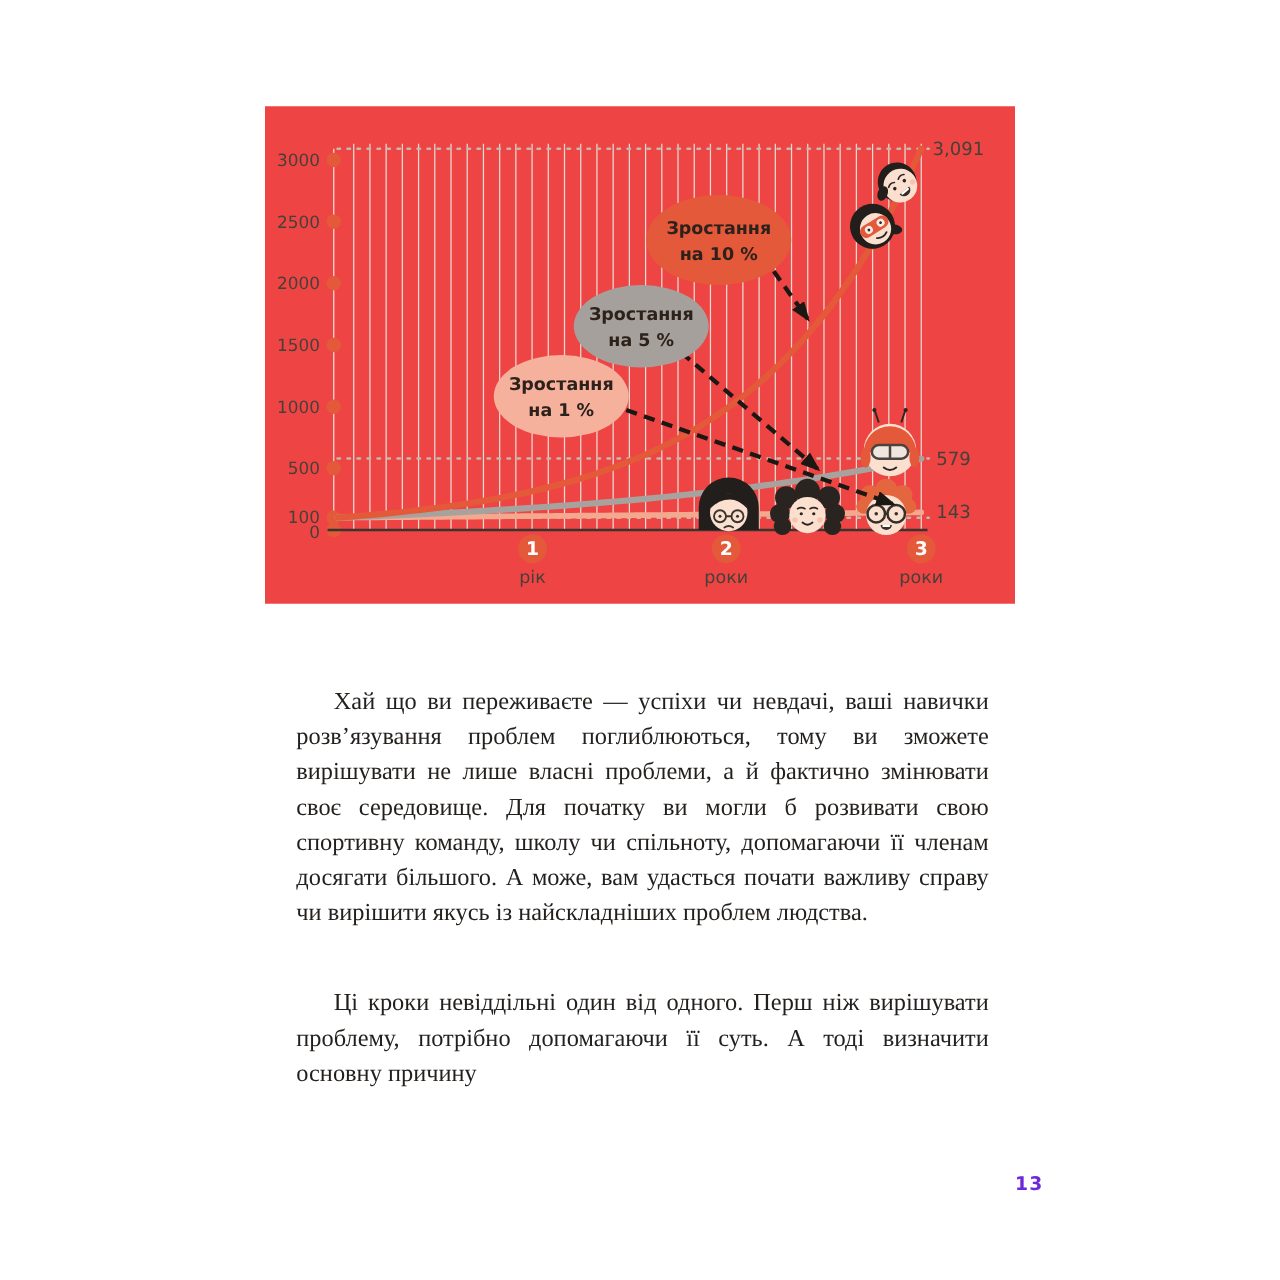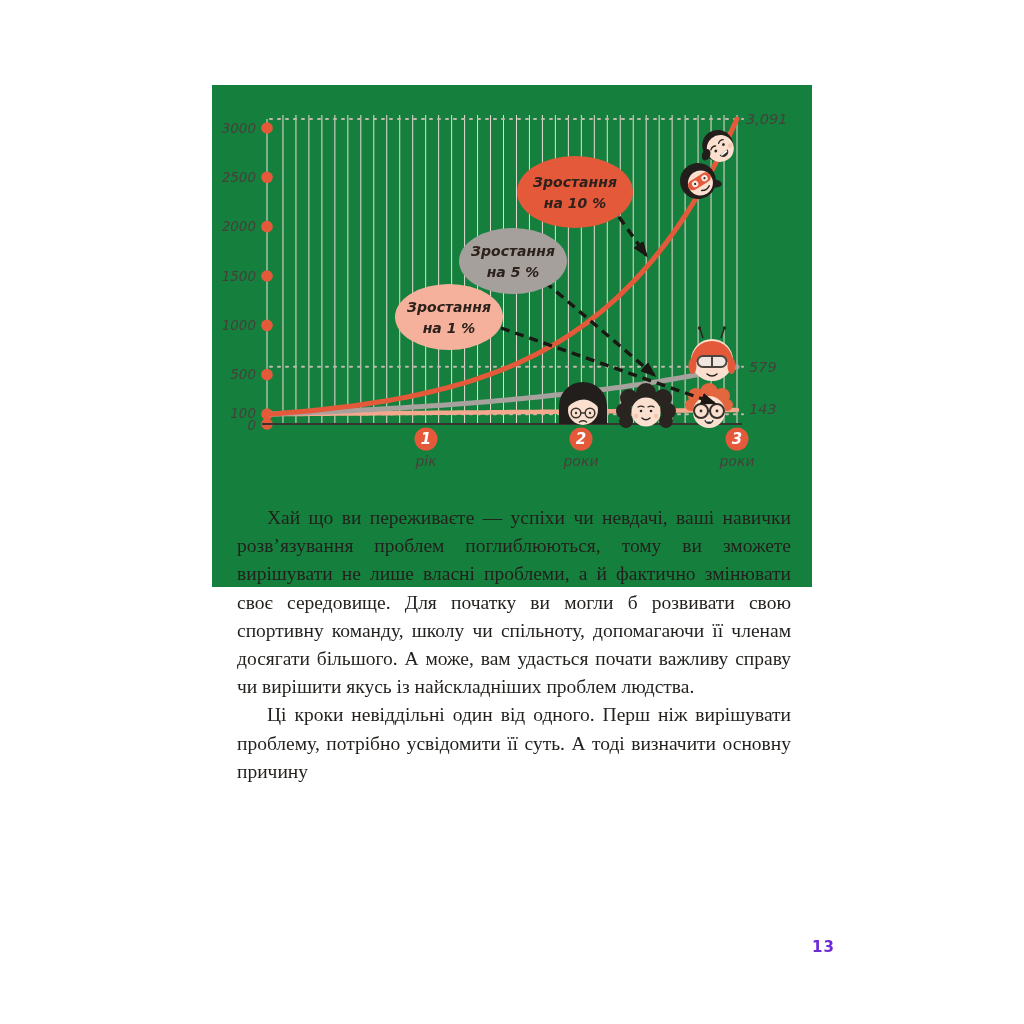--- a/index.html
+++ b/index.html
@@ -1,36 +1,36 @@
 <!DOCTYPE html>
 <html lang="uk"><head>
 <meta charset="utf-8">
 <style>
   html,body{margin:0;padding:0;}
   body{
     width:1024px;height:1024px;position:relative;background:#ffffff;
     font-family:"Liberation Serif",serif;color:#221f1c;overflow:hidden;
   }
   .chart-panel{
-    position:absolute;left:212px;top:85px;width:600px;height:502px;
-    background:#15803d;margin:0;font-style:italic;
+    position:absolute;left:212px;top:85px;width:600px;height:398px;
+    background:#ef4444;margin:0;
   }
   .chart-panel svg{position:absolute;left:0;top:0;}
   svg text{font-family:"DejaVu Sans",sans-serif;}
   .axis-num{font-size:13.5px;fill:#46403a;}
   .end-label{font-size:14.5px;fill:#46403a;}
   .bubble-text{font-size:14px;font-weight:bold;fill:#2d211b;}
   .marker-num{font-size:15px;font-weight:bold;fill:#ffffff;}
   .marker-label{font-size:14px;fill:#46403a;}
   .text-col{
     position:absolute;left:237px;top:504px;width:554px;
     font-size:19.5px;line-height:28.2px;text-align:justify;color:#221f1c;
   }
   .para{margin:0;}
-  .para.indent{text-indent:30px;}
+  .para.indent{text-indent:30px;margin-top:44px;}
   .section-heading{
     margin:25px 0 17px 0;
     font-family:"DejaVu Sans",sans-serif;font-weight:bold;
     color:#e05a3b;font-size:21px;line-height:31px;letter-spacing:2.2px;
     text-align:left;
   }
   .page-num{
     position:absolute;left:812px;top:938px;
     font-family:"DejaVu Sans",sans-serif;font-size:15px;font-weight:bold;
     color:#6d28d9;letter-spacing:1px;
@@ -249,17 +249,17 @@
           <circle cx="525" cy="354" r="11.5" fill="#e4593a"></circle>
           <text class="marker-num" x="525" y="359">3</text>
           <text class="marker-label" x="525" y="381">роки</text>
         </g>
       </g>
     </svg>
   </figure>
 
   <main class="text-col">
     <p class="para indent">Хай що ви переживаєте — успіхи чи невдачі, ваші навички розв’язування проблем поглиблюються, тому ви зможете вирішувати не лише власні проблеми, а й фактично змінювати своє середовище. Для початку ви могли б розвивати свою спортивну команду, школу чи спільноту, допомагаючи її членам досягати більшого. А може, вам удасться почати важливу справу чи вирішити якусь із найскладніших проблем людства.</p>
-    <p class="para indent">Ці кроки невіддільні один від одного. Перш ніж вирішувати проблему, потрібно усвідомити її суть. А тоді визначити основну причину</p>
+    <p class="para indent">Ці кроки невіддільні один від одного. Перш ніж вирішувати проблему, потрібно допомагаючи її суть. А тоді визначити основну причину</p>
   </main>
 
   <div class="page-num">13</div>
 </div>
 
 </body></html>

